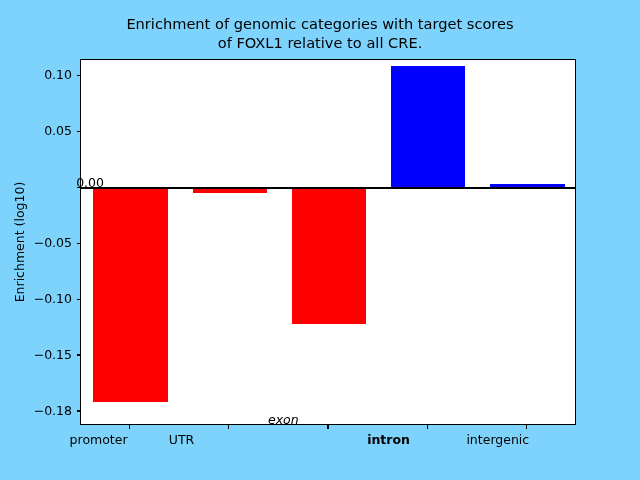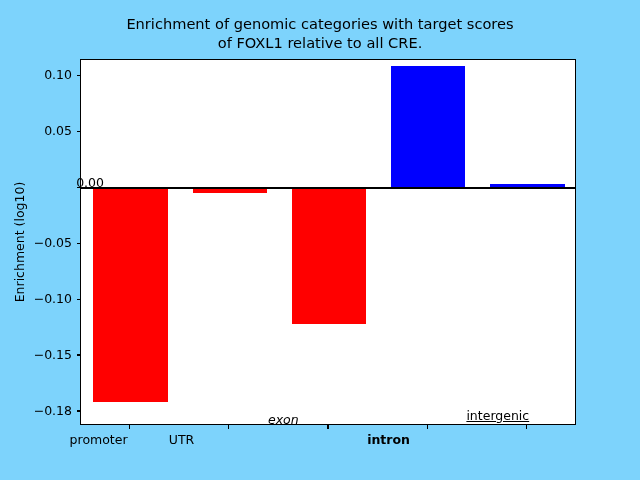--- a/index.html
+++ b/index.html
@@ -157,18 +157,18 @@
       <div class="ytick-label" style="left: 0px; width: 72px; top: 405.009px; right: auto;">−0.18</div>
       <div class="xtick" style="left: 129.05px; top: 425px; position: absolute;"></div>
       <div class="xtick-label" style="left: 69.6px; width: 120px; top: 434px;">promoter</div>
       <div class="xtick" style="left: 228.25px; top: 425px; position: absolute;"></div>
       <div class="xtick-label" style="left: 168.8px; width: 120px; top: 434px;">UTR</div>
       <div class="xtick" style="left: 327.45px; top: 425px; position: absolute;"></div>
       <div class="xtick-label" style="left: 268px; width: 120px; top: 414px; font-style: italic;">exon</div>
       <div class="xtick" style="left: 426.65px; top: 425px; position: absolute;"></div>
       <div class="xtick-label" style="left: 367.2px; width: 120px; top: 434px; font-weight: bold;">intron</div>
       <div class="xtick" style="left: 525.85px; top: 425px; position: absolute;"></div>
-      <div class="xtick-label" style="left: 466.4px; width: 120px; top: 410px; text-decoration: underline;">intergenic</div>
+      <div class="xtick-label" style="left: 466.4px; width: 120px; top: 434px;">intergenic</div>
     </div>
 
   <div id="ylabel">Enrichment (log10)</div>
 
 </div>
 
 </body></html>

